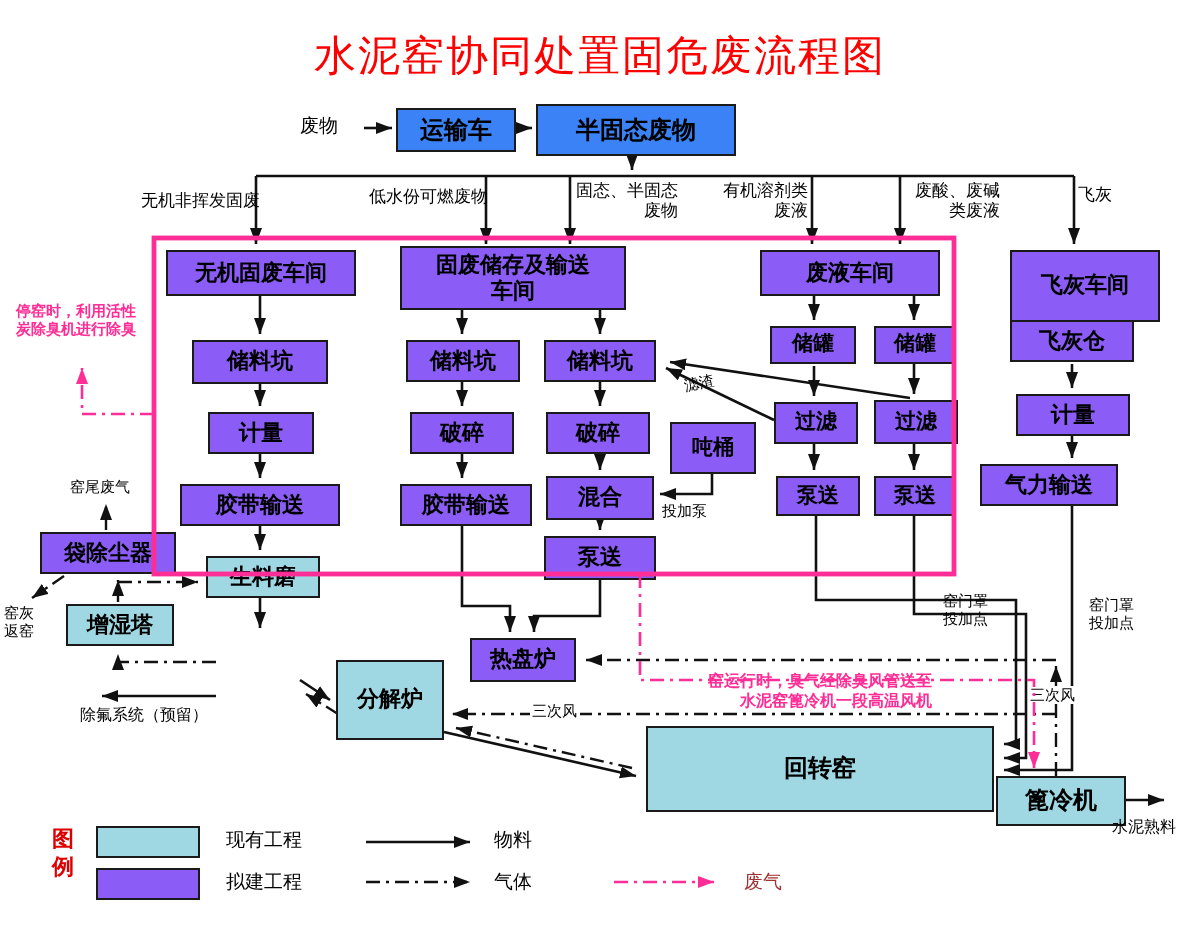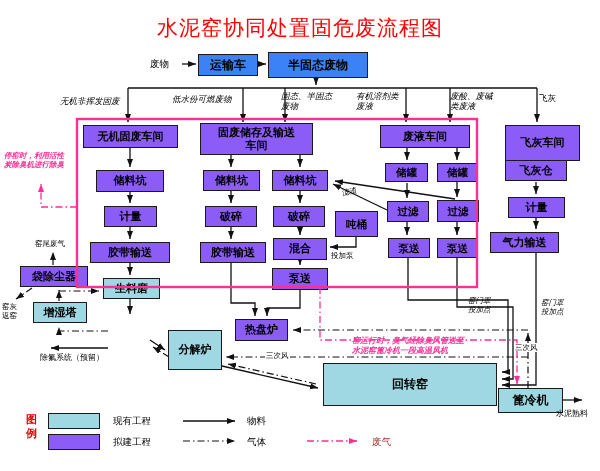--- a/index.html
+++ b/index.html
@@ -16,21 +16,21 @@
   #overlay{z-index:4;pointer-events:none;}
   .box{
     position:absolute;z-index:2;box-sizing:border-box;border:1.7px solid #1a1a1a;
     display:flex;align-items:center;justify-content:center;text-align:center;
     font-weight:bold;font-size:11px;line-height:1.2;
   }
   .orange{background:#8b5cf6;}
   .blue{background:#9FD8E2;}
   .white{background:#3b82f6;}
   .lbl{position:absolute;z-index:3;font-size:8.5px;line-height:1.2;color:#000;}
-  .center{text-align:left;font-style:italic;}
+  .center{text-align:right;}
   .tiny{font-size:7.5px;}
   .pinknote{color:#FF2D96;font-weight:bold;font-size:7.5px;line-height:1.25;}
   .onwhite{background:#fff;padding:0 1px;}
   .legend-label{font-size:9.5px;}
   .legend-title{color:#d00;font-weight:bold;font-size:11px;line-height:1.25;}
   .wastegas{color:#A03434;}
   .swatch{border:1.5px solid #1a1a1a;}
 </style>
 </head>
 <body>

